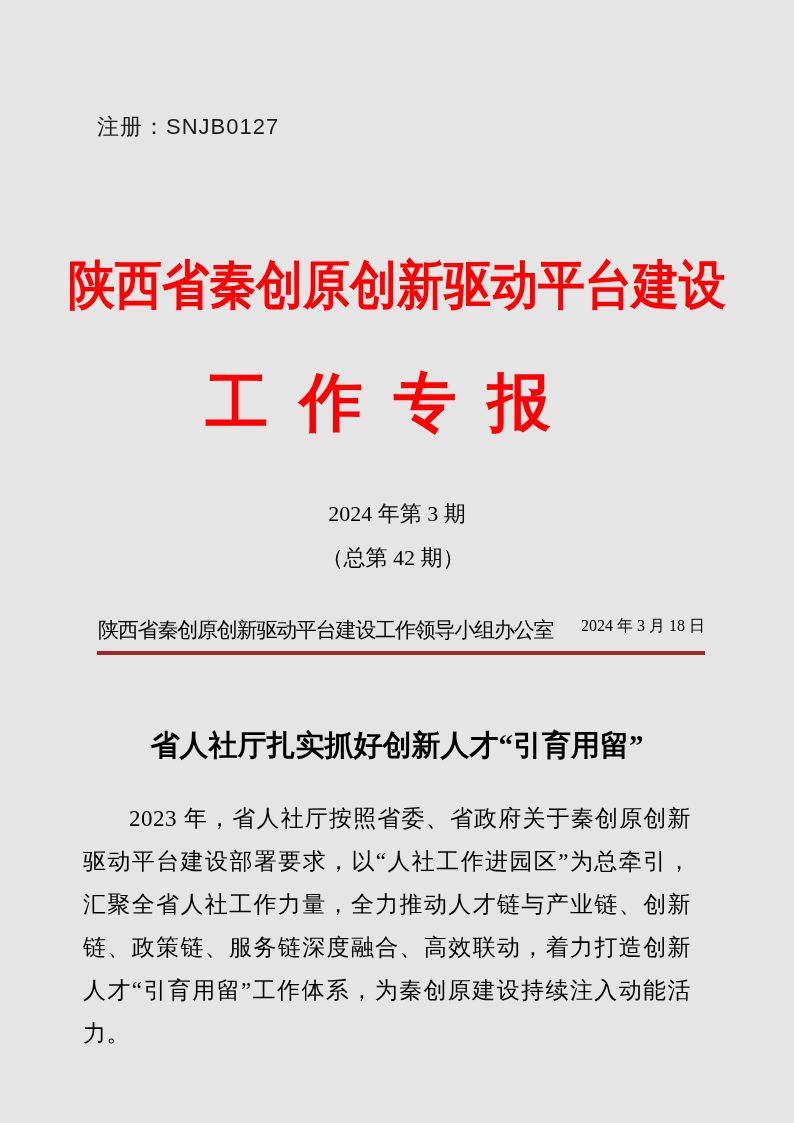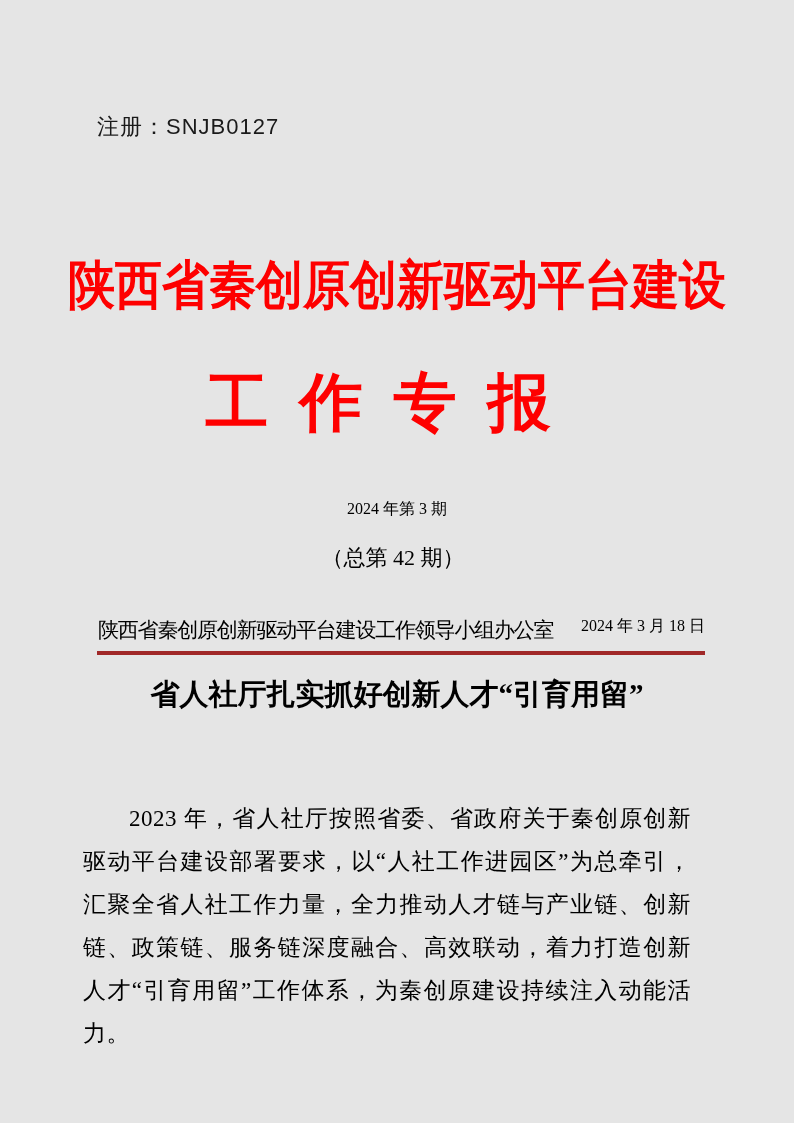--- a/index.html
+++ b/index.html
@@ -53,21 +53,21 @@
     box-sizing: border-box;
     white-space: nowrap;
     margin-top: 8px;
   }
   .issue-line {
     position: absolute;
     top: 499px;
     left: 0;
     width: 794px;
     text-align: center;
-    font-size: 16px;
+    font-size: 22px;
     white-space: nowrap;
   }
   .cum-issue-line {
     position: absolute;
     top: 543px;
     left: 0;
     width: 786px;
     text-align: center;
     font-size: 22px;
     white-space: nowrap;
@@ -93,21 +93,21 @@
   .red-rule {
     position: absolute;
     top: 651px;
     left: 97px;
     width: 608px;
     height: 4px;
     background: #A02828;
   }
   .article-title {
     position: absolute;
-    top: 675px;
+    top: 726px;
     left: 0;
     width: 794px;
     text-align: center;
     font-size: 29px;
     font-weight: bold;
     white-space: nowrap;
   }
   .article-body {
     position: absolute;
     top: 797px;

